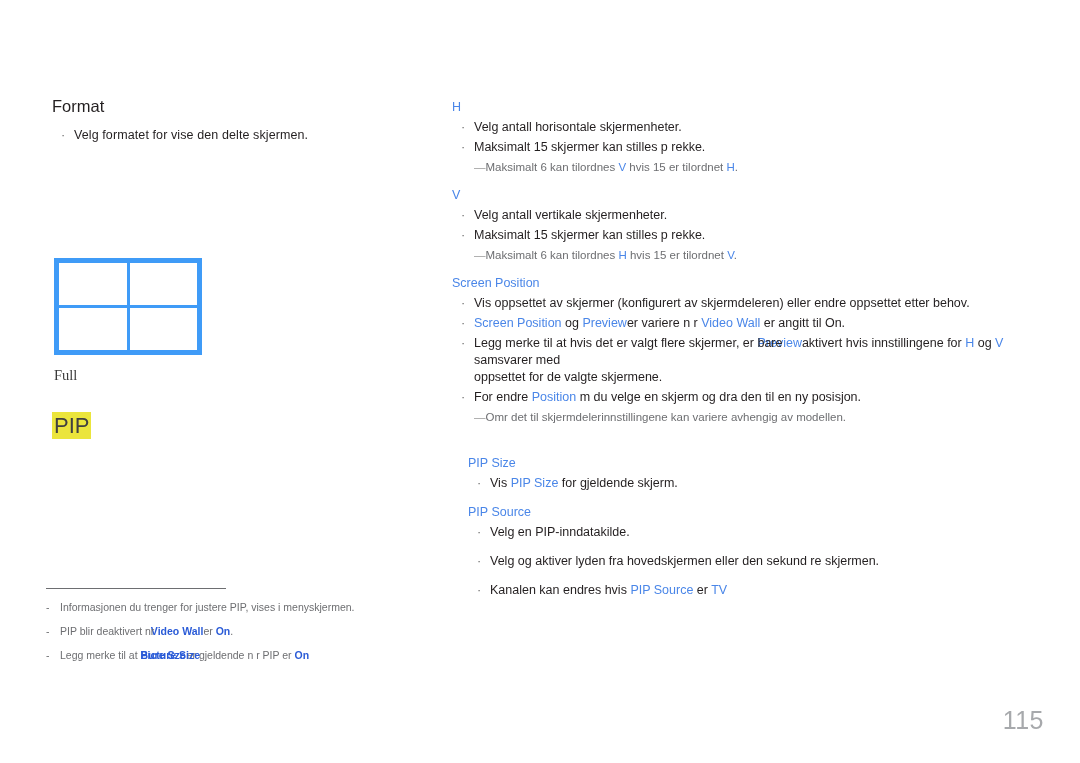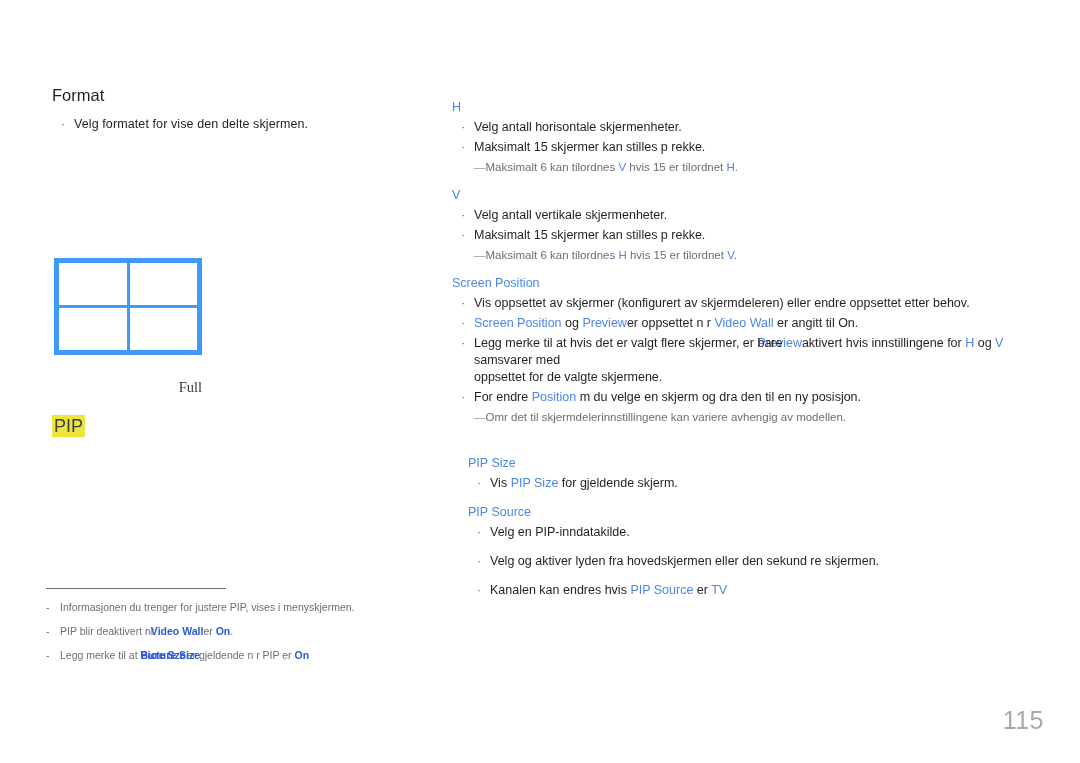--- a/index.html
+++ b/index.html
@@ -63,21 +63,21 @@
     color: #9a9a9a;
     font-size: 11.5px;
     line-height: 16px;
   }
   .note .ntxt { flex: 1 1 auto; }
 
   
   #left-column {
     position: absolute;
     left: 52px;
-    top: 85px;
+    top: 96px;
     width: 350px;
   }
   #format-title { margin-bottom: 11px; }
   #format-bullets .bullet .btxt { letter-spacing: 0.1px; }
 
   
   #diagrams {
     position: absolute;
     left: 52px;
     top: 258px;
@@ -98,38 +98,38 @@
     background: #3f9bf7;
   }
   .grid-box .cell { background: #ffffff; }
 
   
   #grid-full { padding: 5px; gap: 3px; }
   
   #grid-natural { padding: 5px; gap: 7px; }
 
   .diagram-label {
-    margin-top: 24px;
-    text-align: right;
+    margin-top: 12px;
+    text-align: left;
     width: 148px;
     font-family: "Liberation Serif", serif;
     font-size: 14.5px;
     color: #3a3a3a;
   }
 
   
   #pip-heading {
     position: absolute;
     left: 52px;
     top: 416px;
   }
   #pip-heading .hl {
     background: #ebe53c;
     color: #404040;
-    font-size: 18px;
+    font-size: 22px;
     line-height: 20px;
     padding: 1px 2px 1px 2px;
   }
 
   
   #footnotes {
     position: absolute;
     left: 46px;
     top: 588px;
     width: 330px;
@@ -294,21 +294,21 @@
   <div class="rblock" id="block-screen-position">
     <div class="b-head">Screen Position</div>
 
     <div class="bullet">
       <span class="dot">·</span>
       <span class="btxt">Vis oppsettet av skjermer (konfigurert av skjermdeleren) eller endre oppsettet etter behov.</span>
     </div>
 
     <div class="bullet">
       <span class="dot">·</span>
-      <span class="btxt"><span class="blue">Screen Position</span><span> og </span><span class="blue">Preview</span><span>er oppsettet n r </span><span class="blue">Video Wall</span><span> er angitt til On.</span></span>
+      <span class="btxt"><span class="blue">Screen Position</span><span> og </span><span class="blue">Preview</span><span>er variere n r </span><span class="blue">Video Wall</span><span> er angitt til On.</span></span>
     </div>
 
     <div class="bullet">
       <span class="dot">·</span>
       <span class="btxt"><span>Legg merke til at hvis det er valgt flere skjermer, er </span><span class="overlap"><span class="under">Preview</span><span class="o1 blue">Preview</span><span class="o2">bare</span></span><span>aktivert hvis innstillingene for </span><span class="blue">H</span><span> og </span><span class="blue">V</span><span> samsvarer med</span><br><span>oppsettet for de valgte skjermene.</span></span>
     </div>
 
     <div class="bullet">
       <span class="dot">·</span>
       <span class="btxt"><span>For  endre </span><span class="blue">Position</span><span> m  du velge en skjerm og dra den til en ny posisjon.</span></span>

